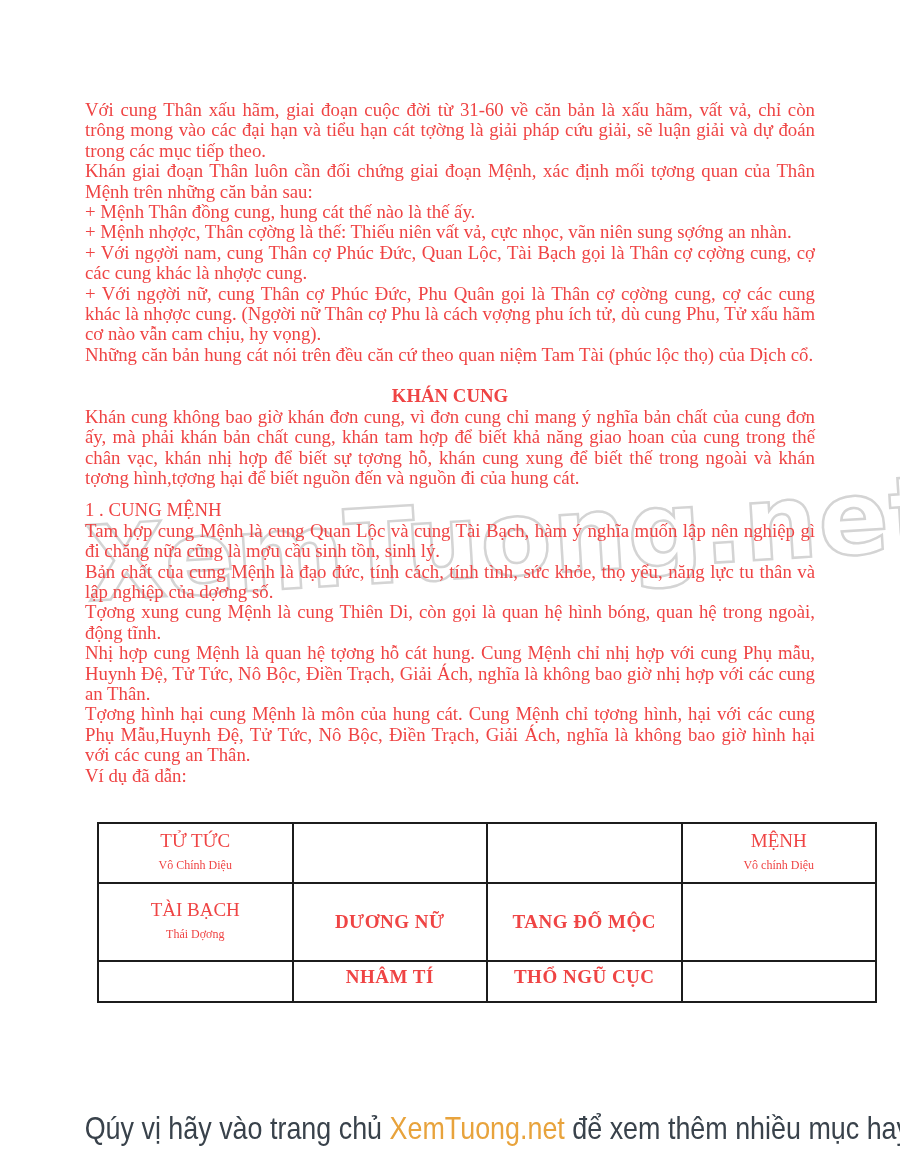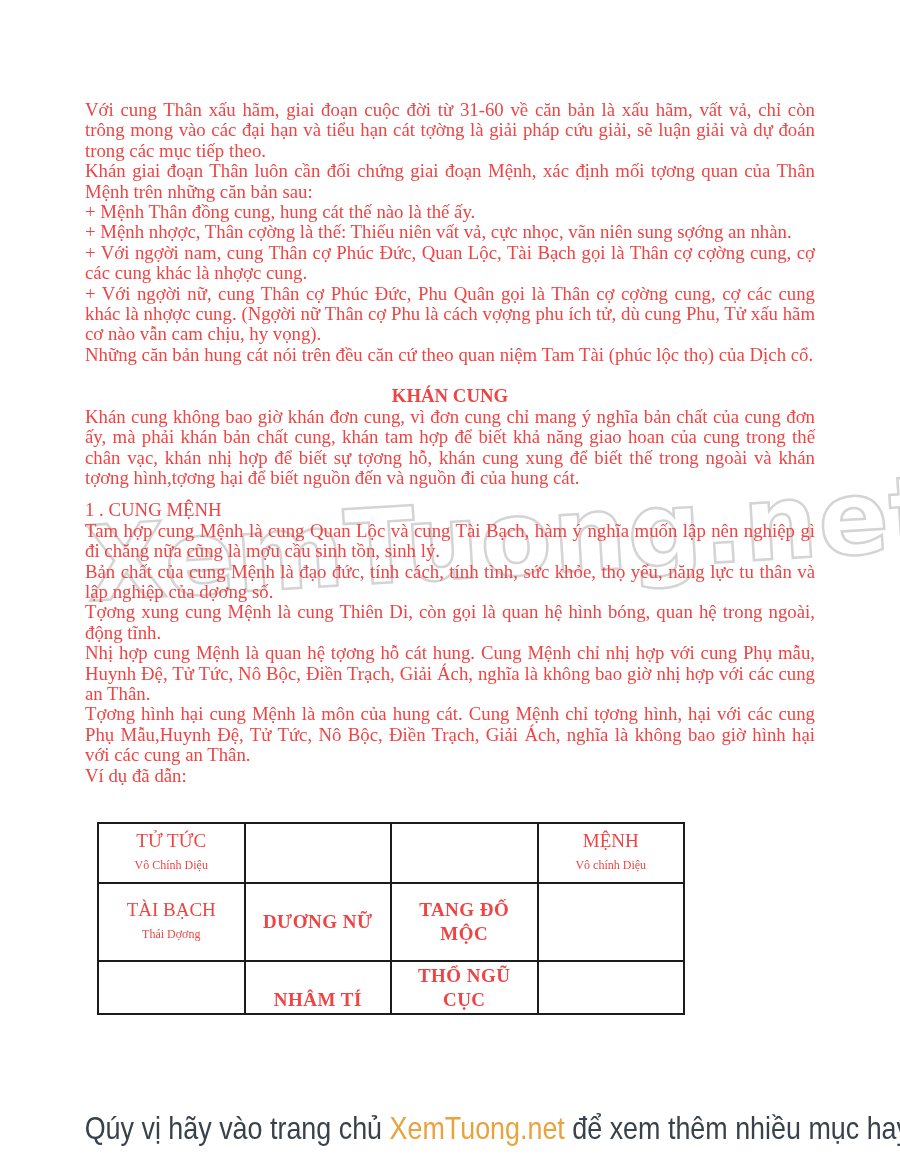--- a/index.html
+++ b/index.html
@@ -39,36 +39,36 @@
     margin-top:21px;
     text-align:center;
   }
   .heading-plain{
     margin-top:12px;
     text-align:left;
   }
   table.example{
     border-collapse:collapse;
     table-layout:fixed;
-    width:588px;
+    width:780px;
     margin:36px 0 0 12px;
     background:#ffffff;
   }
   table.example td{
     border:2px solid #1c1c1c;
     text-align:center;
     vertical-align:middle;
     font-size:19px;
     line-height:24px;
     padding:2px;
   }
   tr.r1{height:60px;}
   tr.r2{height:78px;}
   tr.r3{height:41px;}
-  tr.r3 td{vertical-align:bottom;padding-bottom:1px;}
+  tr.r3 td{vertical-align:bottom;padding-bottom:12px;}
   td .cell-title{display:block;}
   td .cell-sub{display:block;font-size:12px;}
   td.bold-cell{font-weight:bold;font-size:19.5px;letter-spacing:0.5px;}
   .footer{
     position:absolute;
     left:0;right:0;top:1110px;
     z-index:2;
     text-align:center;
     white-space:nowrap;
   }

